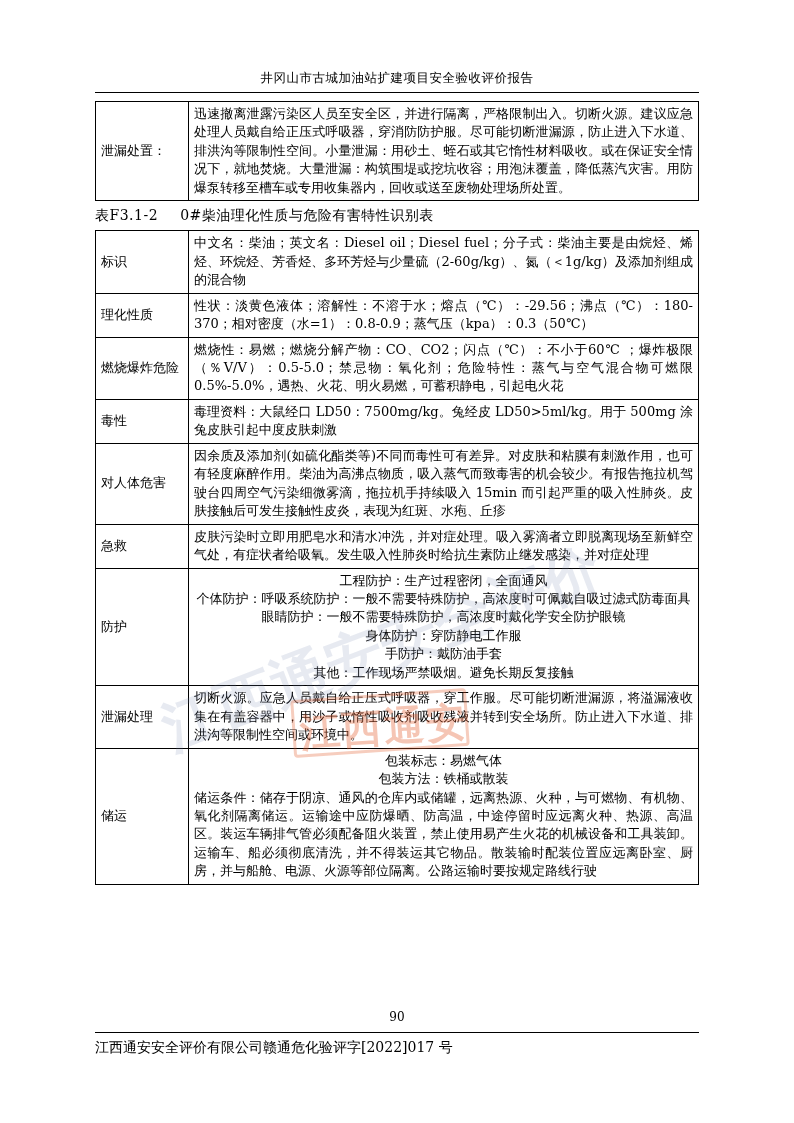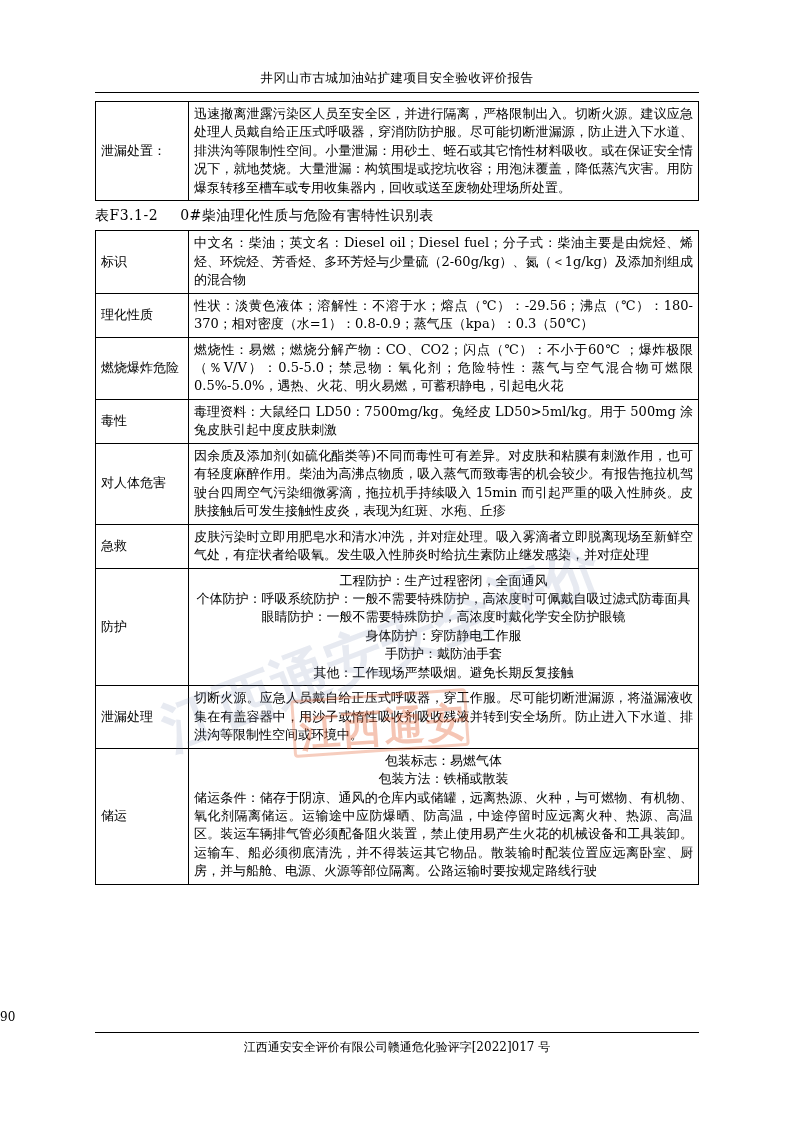--- a/index.html
+++ b/index.html
@@ -73,33 +73,34 @@
   .closing {
     font-size: 15.5px;
     line-height: 2.0;
     margin: 12px 0 0 0;
     font-family: "DejaVu Serif", serif;
   }
   .pagenum {
     position: absolute;
     left: 0; right: 0;
     top: 1010px;
+    text-align: center;
     font-size: 12px;
     font-family: "DejaVu Serif", serif;
   }
   .footer {
     position: absolute;
     left: 95px;
     right: 95px;
     top: 1032px;
     border-top: 1px solid #000;
     padding-top: 6px;
     display: flex;
-    justify-content: center;
-    font-size: 12px;
+    justify-content: flex-start;
+    font-size: 14px;
     font-family: "DejaVu Serif", serif;
   }
   .wm {
     position: absolute;
     pointer-events: none;
     user-select: none;
     font-family: "DejaVu Serif", serif;
     font-weight: bold;
     white-space: nowrap;
   }

